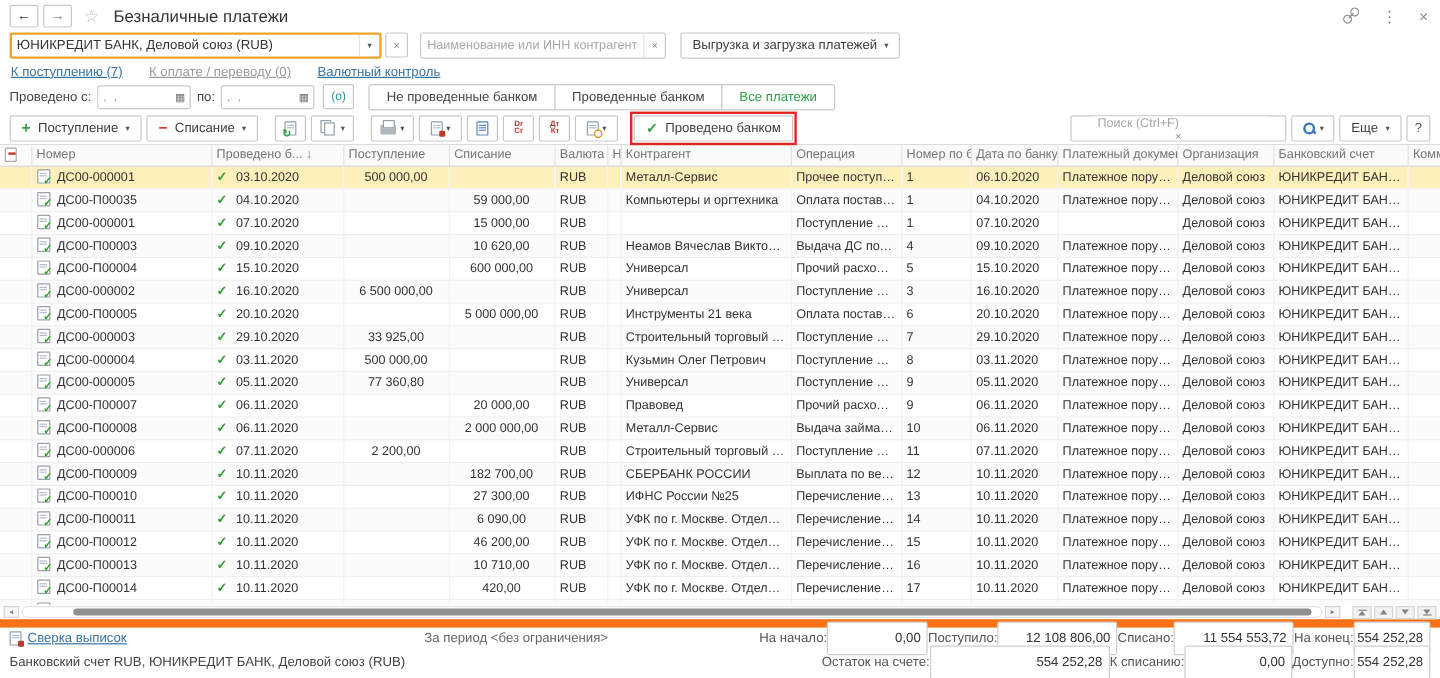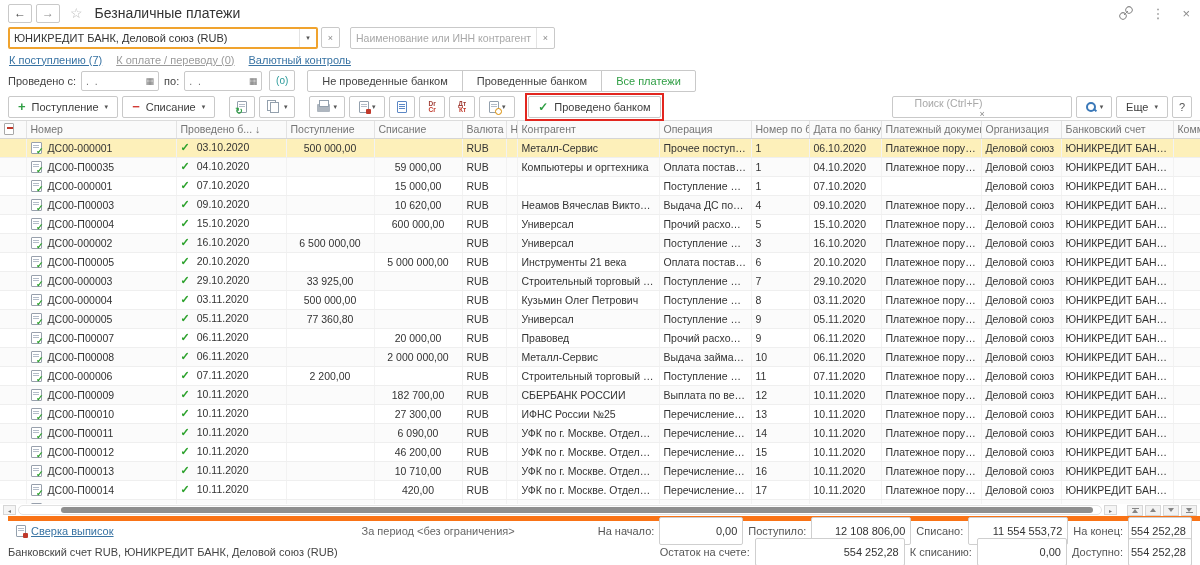--- a/index.html
+++ b/index.html
@@ -29,21 +29,21 @@
   .searchfield { display:flex; align-items:center; height:22px; width:205px; margin-left:10px;
                  border:1px solid #c9c9c9; border-radius:2px; background:#fff; }
   .searchfield input { flex:1; min-width:0; border:none; outline:none; font:10.5px "Liberation Sans",sans-serif; padding:0 5px; color:#333; }
   .searchfield input::placeholder { color:#a8a8a8; }
   .xin { width:17px; text-align:center; font-size:9px; color:#888; cursor:pointer; }
   .btn { height:22px; border:1px solid #c9c9c9; border-radius:2px; background:#fff; color:#3d3d3d;
          display:inline-flex; align-items:center; padding:0 9px; gap:6px; white-space:nowrap; cursor:pointer; }
   .caret { font-size:7px; color:#555; }
   .exchange { margin-left:12px; }
   
-  .linksrow { height:17px; display:flex; align-items:center; gap:14px; padding:0 9px; }
+  .linksrow { height:17px; display:flex; align-items:center; gap:22px; padding:0 9px; }
   .qlink { color:#3873a3; text-decoration:underline; cursor:pointer; }
   .qlink.off { color:#9b9b9b; }
   
   .periodbar { height:25px; display:flex; align-items:center; padding:0 8px; gap:5px; color:#444; }
   .datefield { display:flex; align-items:center; width:78px; height:20px; border:1px solid #c9c9c9; border-radius:2px; }
   .datefield input { flex:1; min-width:0; border:none; outline:none; font:10.5px "Liberation Sans",sans-serif; padding:0 4px; color:#9a9a9a; }
   .calbtn { width:16px; text-align:center; color:#777; font-size:9px; cursor:pointer; }
   .periodbtn { width:26px; height:21px; border:1px solid #c9c9c9; border-radius:2px; background:#fff;
                color:#2a9a9a; font-size:10px; display:flex; align-items:center; justify-content:center; cursor:pointer; margin:0 2px; }
   .tabs { display:flex; margin-left:6px; }
@@ -107,24 +107,24 @@
             font-size:6px; display:flex; align-items:center; justify-content:center; cursor:pointer; }
   .strack { flex:1; height:10px; position:relative; background:#fff; border:1px solid #e3e3e3; border-radius:5px; }
   .sthumb { position:absolute; left:42px; right:8px; top:1px; bottom:1px; background:#8f8f8f; border-radius:4px; cursor:pointer; }
   .navgrp { display:flex; gap:2px; margin-left:8px; }
   .nbtn { width:16px; height:11px; border:1px solid #d6d6d6; background:#f2f2f2; display:flex; flex-direction:column;
           align-items:center; justify-content:center; cursor:pointer; }
   .bar { width:7px; height:1px; background:#858585; }
   .triu { width:0; height:0; border-left:3px solid transparent; border-right:3px solid transparent; border-bottom:4px solid #858585; }
   .trid { width:0; height:0; border-left:3px solid transparent; border-right:3px solid transparent; border-top:4px solid #858585; }
   
-  .footer1 { height:24px; display:flex; align-items:center; padding:0 8px; border-top:5px solid #f97316;margin-left:8px; }
+  .footer1 { height:24px; display:flex; align-items:center; padding:0 8px; border-top:7px solid #f97316; }
   .reconcile { display:flex; align-items:center; gap:5px; }
   .periodtext { margin-left:248px; color:#666; }
-  .totals { display:flex; align-items:center; gap:5px; margin-left:auto; }
+  .totals { display:flex; align-items:center; margin-left:auto; }
   .tlabel { color:#555; white-space:nowrap; }
   .tbox { border:1px solid #cfcfcf; border-radius:2px; height:28px; background:#fff;
           display:flex; align-items:center; justify-content:flex-end; padding:0 5px; color:#333; white-space:nowrap; }
   .w84{width:84px} .w100{width:100px} .w64{width:64px} .w150{width:150px} .w90{width:90px}
   .footer2 { height:24px; display:flex; align-items:center; padding:0 8px; }
   .statusline { color:#444; }
   svg { display:block; }
 </style>
 </head>
 <body>
@@ -161,20 +161,24 @@
   <span class="clearbox">
       <span>×</span>
     </span>
 
   <span class="searchfield">
     <input placeholder="Наименование или ИНН контрагента" style="">
     <span class="vsep"></span>
     <span class="xin"><span>×</span></span>
   </span>
 
+  <span class="btn exchange">
+    <span>Выгрузка и загрузка платежей</span>
+    <span class="caret">▾</span>
+  </span>
 </div>
 
 <div class="linksrow">
   <span class="qlink">К поступлению (7)</span>
   <span class="qlink off">К оплате / переводу (0)</span>
   <span class="qlink">Валютный контроль</span>
 </div>
 
 <div class="periodbar">
   <span>Проведено с:</span>

